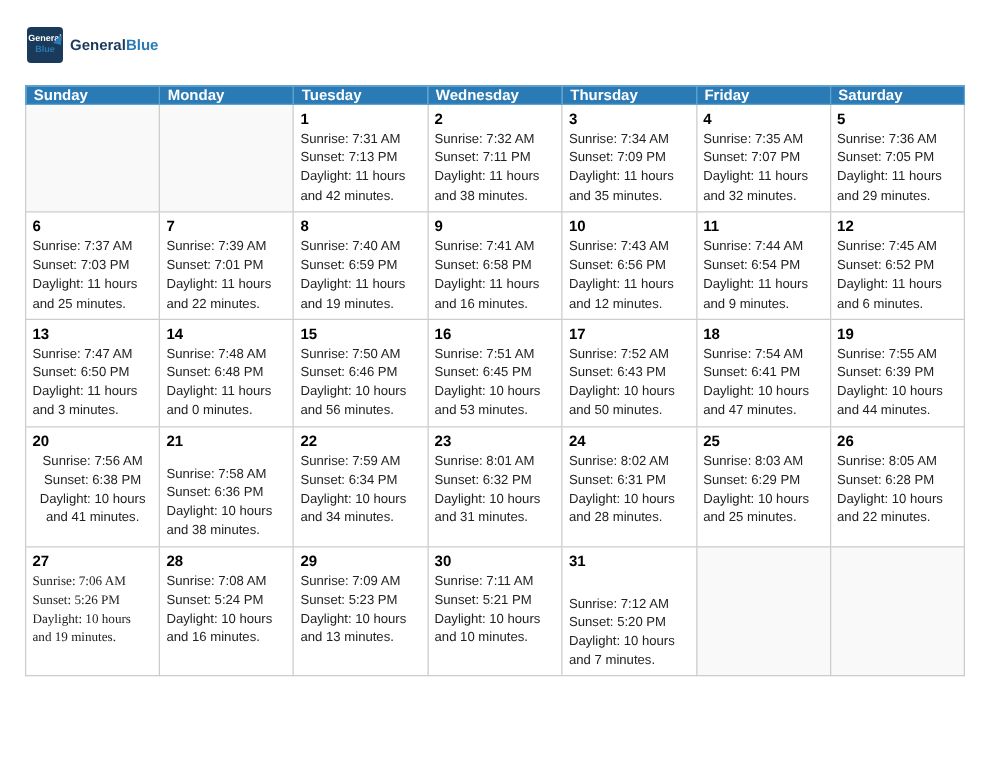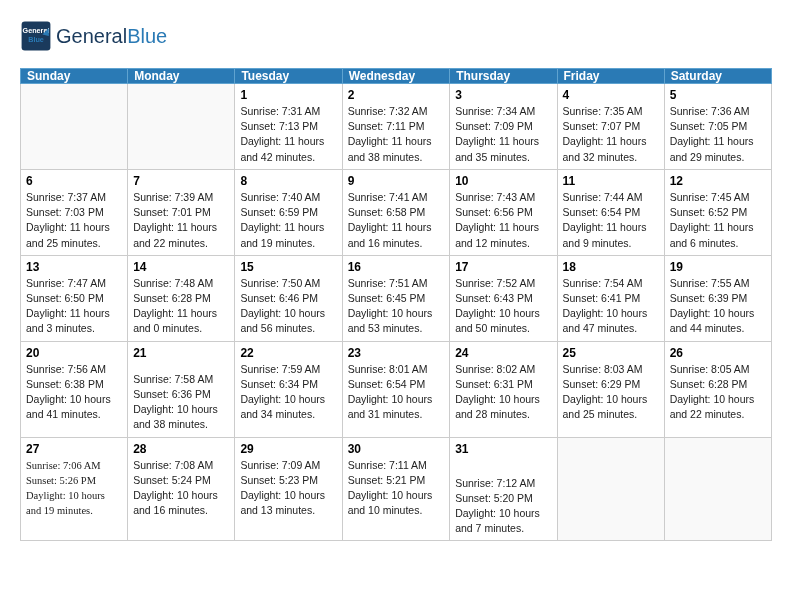--- a/index.html
+++ b/index.html
@@ -82,21 +82,21 @@
 
 <div class="header">
   <div class="logo">
     <svg class="logo-icon" viewBox="0 0 40 40">
       <rect x="2" y="2" width="36" height="36" rx="4" fill="#1a3a5c"></rect>
       <text x="20" y="16" text-anchor="middle" fill="white" font-size="9" font-family="Arial" font-weight="bold">General</text>
       <text x="20" y="27" text-anchor="middle" fill="#2a7ab5" font-size="9" font-family="Arial" font-weight="bold">Blue</text>
       <polygon points="28,18 36,10 36,20" fill="#2a7ab5"></polygon>
     </svg>
     <div>
-      <div style="font-size:20px;font-weight:normal;color:#1a3a5c;line-height:1.2;">General<span style="color:#2a7ab5;">Blue</span></div>
+      <div style="font-size:12px;font-weight:bold;color:#1a3a5c;line-height:1.2;">General<span style="color:#2a7ab5;">Blue</span></div>
     </div>
   </div>
   <div class="title-block">
     <div class="month-title"></div>
     <div class="location"></div>
   </div>
 </div>
 
 <table class="calendar">
   <thead>
@@ -192,21 +192,21 @@
       <tr class="week-row">
         <td>
           <span class="day-num">13</span>
           <div class="day-info" style="white-space: pre-line;">Sunrise: 7:47 AM
 Sunset: 6:50 PM
 Daylight: 11 hours and 3 minutes.</div>
         </td>
         <td>
           <span class="day-num">14</span>
           <div class="day-info" style="white-space: pre-line;">Sunrise: 7:48 AM
-Sunset: 6:28 PM
+Sunset: 6:48 PM
 Daylight: 11 hours and 0 minutes.</div>
         </td>
         <td>
           <span class="day-num">15</span>
           <div class="day-info" style="white-space: pre-line;">Sunrise: 7:50 AM
 Sunset: 6:46 PM
 Daylight: 10 hours and 56 minutes.</div>
         </td>
         <td>
           <span class="day-num">16</span>
@@ -229,40 +229,40 @@
         <td>
           <span class="day-num">19</span>
           <div class="day-info" style="white-space: pre-line;">Sunrise: 7:55 AM
 Sunset: 6:39 PM
 Daylight: 10 hours and 44 minutes.</div>
         </td>
       </tr>
       <tr class="week-row">
         <td>
           <span class="day-num">20</span>
-          <div class="day-info" style="white-space: pre-line;">Sunrise: 7:56 AM
+          <div class="day-info" style="white-space: pre-line; text-align: center;">Sunrise: 7:56 AM
 Sunset: 6:38 PM
 Daylight: 10 hours and 41 minutes.</div>
         </td>
         <td>
           <span class="day-num">21</span>
           <div class="day-info" style="white-space: pre-line; margin-top: 12px;">Sunrise: 7:58 AM
 Sunset: 6:36 PM
 Daylight: 10 hours and 38 minutes.</div>
         </td>
         <td>
           <span class="day-num">22</span>
           <div class="day-info" style="white-space: pre-line;">Sunrise: 7:59 AM
 Sunset: 6:34 PM
 Daylight: 10 hours and 34 minutes.</div>
         </td>
         <td>
           <span class="day-num">23</span>
           <div class="day-info" style="white-space: pre-line;">Sunrise: 8:01 AM
-Sunset: 6:54 PM
+Sunset: 6:32 PM
 Daylight: 10 hours and 31 minutes.</div>
         </td>
         <td>
           <span class="day-num">24</span>
           <div class="day-info" style="white-space: pre-line;">Sunrise: 8:02 AM
 Sunset: 6:31 PM
 Daylight: 10 hours and 28 minutes.</div>
         </td>
         <td>
           <span class="day-num">25</span>

